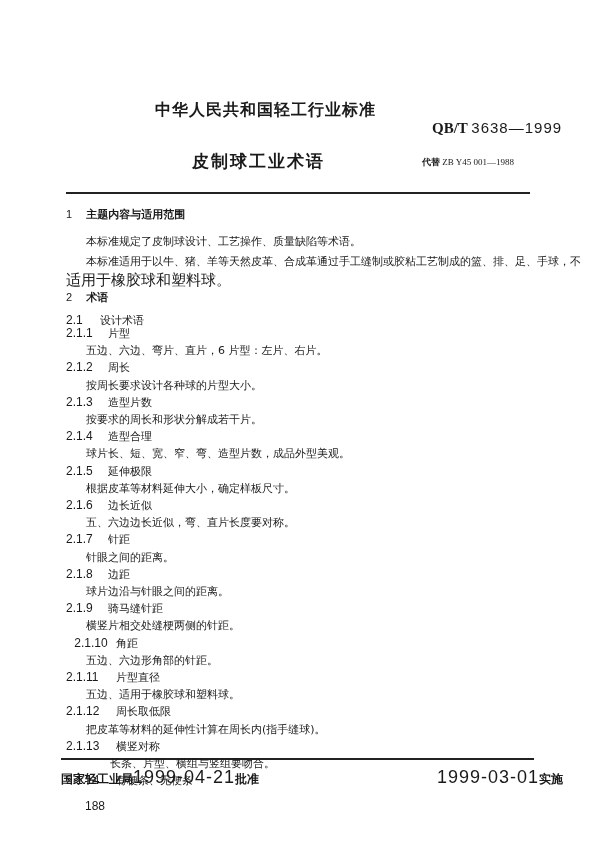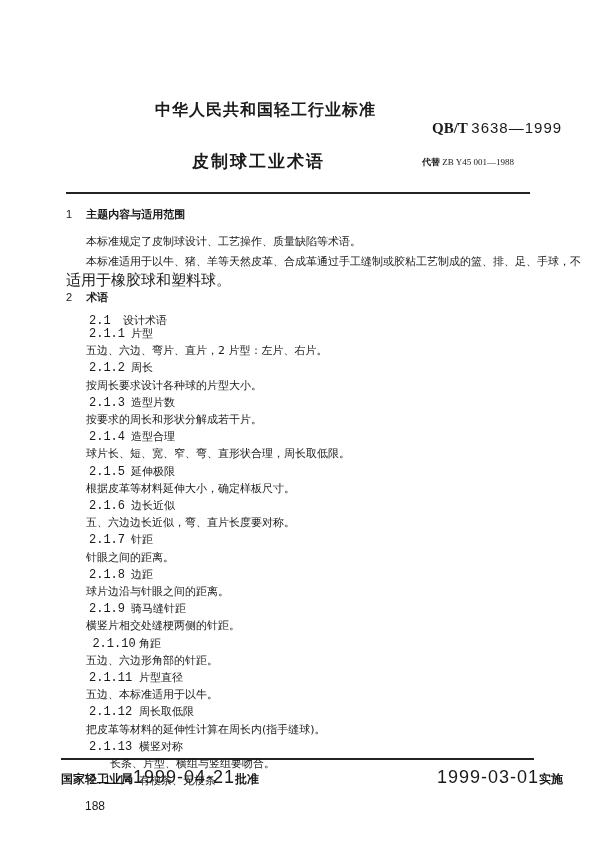--- a/index.html
+++ b/index.html
@@ -15,21 +15,21 @@
   .title { left: 192px; top: 150px; font-size: 17px; font-weight: bold; letter-spacing: 2px; }
   .replaces { left: 422px; top: 156px; font-size: 9px; font-family: "Liberation Serif", serif; }
   .replaces b { font-family: "DejaVu Sans", sans-serif; }
   .rule-top { left: 66px; top: 192px; width: 464px; height: 2px; background: #222; }
   .rule-bot { left: 61px; top: 758px; width: 473px; height: 2px; background: #222; }
   .sec { left: 66px; font-size: 11px; font-weight: bold; }
   .sec .n { font-weight: normal; margin-right: 14px; font-family: "Liberation Sans", sans-serif; }
   .para { left: 86px; font-size: 11px; }
   .para-cont { left: 66px; font-size: 15px; text-align: right; }
   .term { left: 66px; font-size: 11px; }
-  .term .n { font-family: Liberation Mono, monospace; display: inline-block; width: 42px; font-size: 12px; margin-left: 23px; }
+  .term .n { font-family: Liberation Sans, sans-serif; display: inline-block; width: 42px; font-size: 12px; }
   .def { left: 86px; font-size: 11px; }
   .footer-l { left: 61px; top: 767px; font-size: 12px; font-weight: bold; }
   .footer-l .d, .footer-r .d { font-family: "Liberation Sans", sans-serif; font-weight: normal; font-size: 18px; letter-spacing: 1px; }
   .footer-r { left: 437px; top: 767px; font-size: 12px; font-weight: bold; }
   .page-no { left: 85px; top: 799px; font-size: 12px; font-family: Liberation Sans, sans-serif; }
 </style>
 </head>
 <body>
 
 <div class="abs std-org">中华人民共和国轻工行业标准</div>
@@ -49,38 +49,38 @@
 <style>
   
 </style>
 
 <div class="abs rule-bot"></div>
 <div class="abs footer-l"><span>国家轻工业局</span><span class="d">1999-04-21</span><span>批准</span></div>
 <div class="abs footer-r"><span class="d">1999-03-01</span><span>实施</span></div>
 <div class="abs page-no">188</div>
 
 <div class="abs term" style="top: 326px;"><span class="n">2.1.1</span><span>片型</span></div>
-<div class="abs def" style="top: 343px;">五边、六边、弯片、直片，2 片型：左片、右片。</div>
+<div class="abs def" style="top: 343px;">五边、六边、弯片、直片，6 片型：左片、右片。</div>
 <div class="abs term" style="top: 360px;"><span class="n">2.1.2</span><span>周长</span></div>
 <div class="abs def" style="top: 378px;">按周长要求设计各种球的片型大小。</div>
 <div class="abs term" style="top: 395px;"><span class="n">2.1.3</span><span>造型片数</span></div>
 <div class="abs def" style="top: 412px;">按要求的周长和形状分解成若干片。</div>
 <div class="abs term" style="top: 429px;"><span class="n">2.1.4</span><span>造型合理</span></div>
-<div class="abs def" style="top: 446px;">球片长、短、宽、窄、弯、直形状合理，周长取低限。</div>
+<div class="abs def" style="top: 446px;">球片长、短、宽、窄、弯、造型片数，成品外型美观。</div>
 <div class="abs term" style="top: 464px;"><span class="n">2.1.5</span><span>延伸极限</span></div>
 <div class="abs def" style="top: 481px;">根据皮革等材料延伸大小，确定样板尺寸。</div>
 <div class="abs term" style="top: 498px;"><span class="n">2.1.6</span><span>边长近似</span></div>
 <div class="abs def" style="top: 515px;">五、六边边长近似，弯、直片长度要对称。</div>
 <div class="abs term" style="top: 532px;"><span class="n">2.1.7</span><span>针距</span></div>
 <div class="abs def" style="top: 550px;">针眼之间的距离。</div>
 <div class="abs term" style="top: 567px;"><span class="n">2.1.8</span><span>边距</span></div>
 <div class="abs def" style="top: 584px;">球片边沿与针眼之间的距离。</div>
 <div class="abs term" style="top: 601px;"><span class="n">2.1.9</span><span>骑马缝针距</span></div>
 <div class="abs def" style="top: 618px;">横竖片相交处缝梗两侧的针距。</div>
 <div class="abs term" style="top: 636px;"><span class="n" style="width: 50px; text-align: center;">2.1.10</span><span>角距</span></div>
 <div class="abs def" style="top: 653px;">五边、六边形角部的针距。</div>
 <div class="abs term" style="top: 670px;"><span class="n" style="width: 50px;">2.1.11</span><span>片型直径</span></div>
-<div class="abs def" style="top: 687px;">五边、本标准适用于以牛。</div>
+<div class="abs def" style="top: 687px;">五边、适用于橡胶球和塑料球。</div>
 <div class="abs term" style="top: 704px;"><span class="n" style="width: 50px;">2.1.12</span><span>周长取低限</span></div>
 <div class="abs def" style="top: 722px;">把皮革等材料的延伸性计算在周长内(指手缝球)。</div>
 <div class="abs term" style="top: 739px;"><span class="n" style="width: 50px;">2.1.13</span><span>横竖对称</span></div>
 <div class="abs def" style="top: 756px; margin-left: 24px;">长条、片型、横组与竖组要吻合。</div>
 <div class="abs term" style="top: 773px;"><span class="n" style="width: 50px;">2.1.14</span><span>有梗条、无梗条</span></div>
 
 </body></html>

